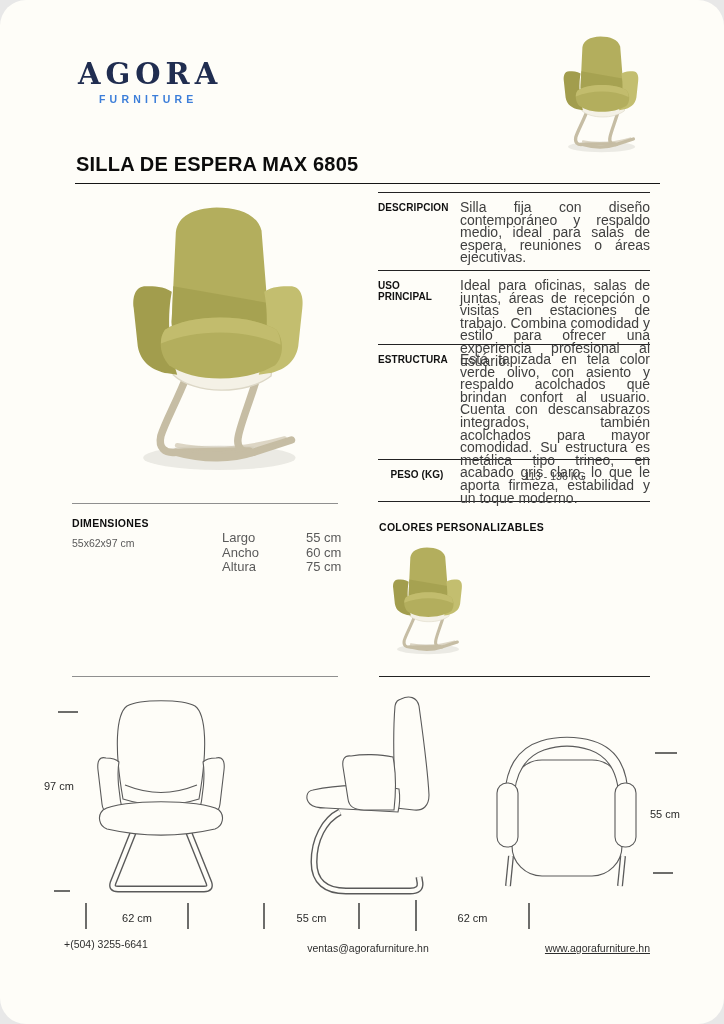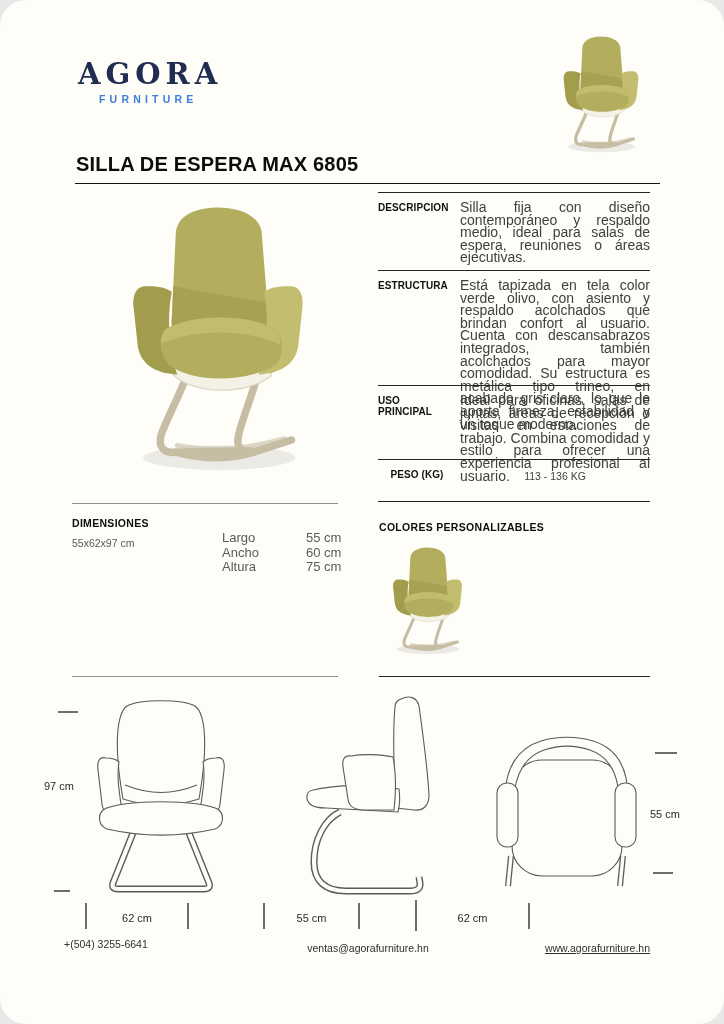--- a/index.html
+++ b/index.html
@@ -84,27 +84,27 @@
 
   <svg class="abs" style="left:116px; top:202px;" width="204" height="272" viewBox="0 0 150 200">
     <use href="#chairPhoto"></use>
   </svg>
 
   <div class="specs">
     <div class="spec-row h1">
       <div class="spec-label">DESCRIPCION</div>
       <div class="spec-text">Silla fija con diseño contemporáneo y respaldo medio, ideal para salas de espera, reuniones o áreas ejecutivas.</div>
     </div>
+    <div class="spec-row h3">
+      <div class="spec-label">USO PRINCIPAL</div>
+      <div class="spec-text">Ideal para oficinas, salas de juntas, áreas de recepción o visitas en estaciones de trabajo. Combina comodidad y estilo para ofrecer una experiencia profesional al usuario.</div>
+    </div>
     <div class="spec-row h2">
       <div class="spec-label">ESTRUCTURA</div>
       <div class="spec-text">Está tapizada en tela color verde olivo, con asiento y respaldo acolchados que brindan confort al usuario. Cuenta con descansabrazos integrados, también acolchados para mayor comodidad. Su estructura es metálica tipo trineo, en acabado gris claro, lo que le aporta firmeza, estabilidad y un toque moderno.</div>
-    </div>
-    <div class="spec-row h3">
-      <div class="spec-label">USO PRINCIPAL</div>
-      <div class="spec-text">Ideal para oficinas, salas de juntas, áreas de recepción o visitas en estaciones de trabajo. Combina comodidad y estilo para ofrecer una experiencia profesional al usuario.</div>
     </div>
     <div class="spec-row h4">
       <div class="spec-label">PESO (KG)</div>
       <div class="spec-value">113 - 136 KG</div>
     </div>
   </div>
 
   <div class="dim-block">
     <div class="mini-heading" style="margin-top:13px;">DIMENSIONES</div>
     <div class="dim-summary">55x62x97 cm</div>

